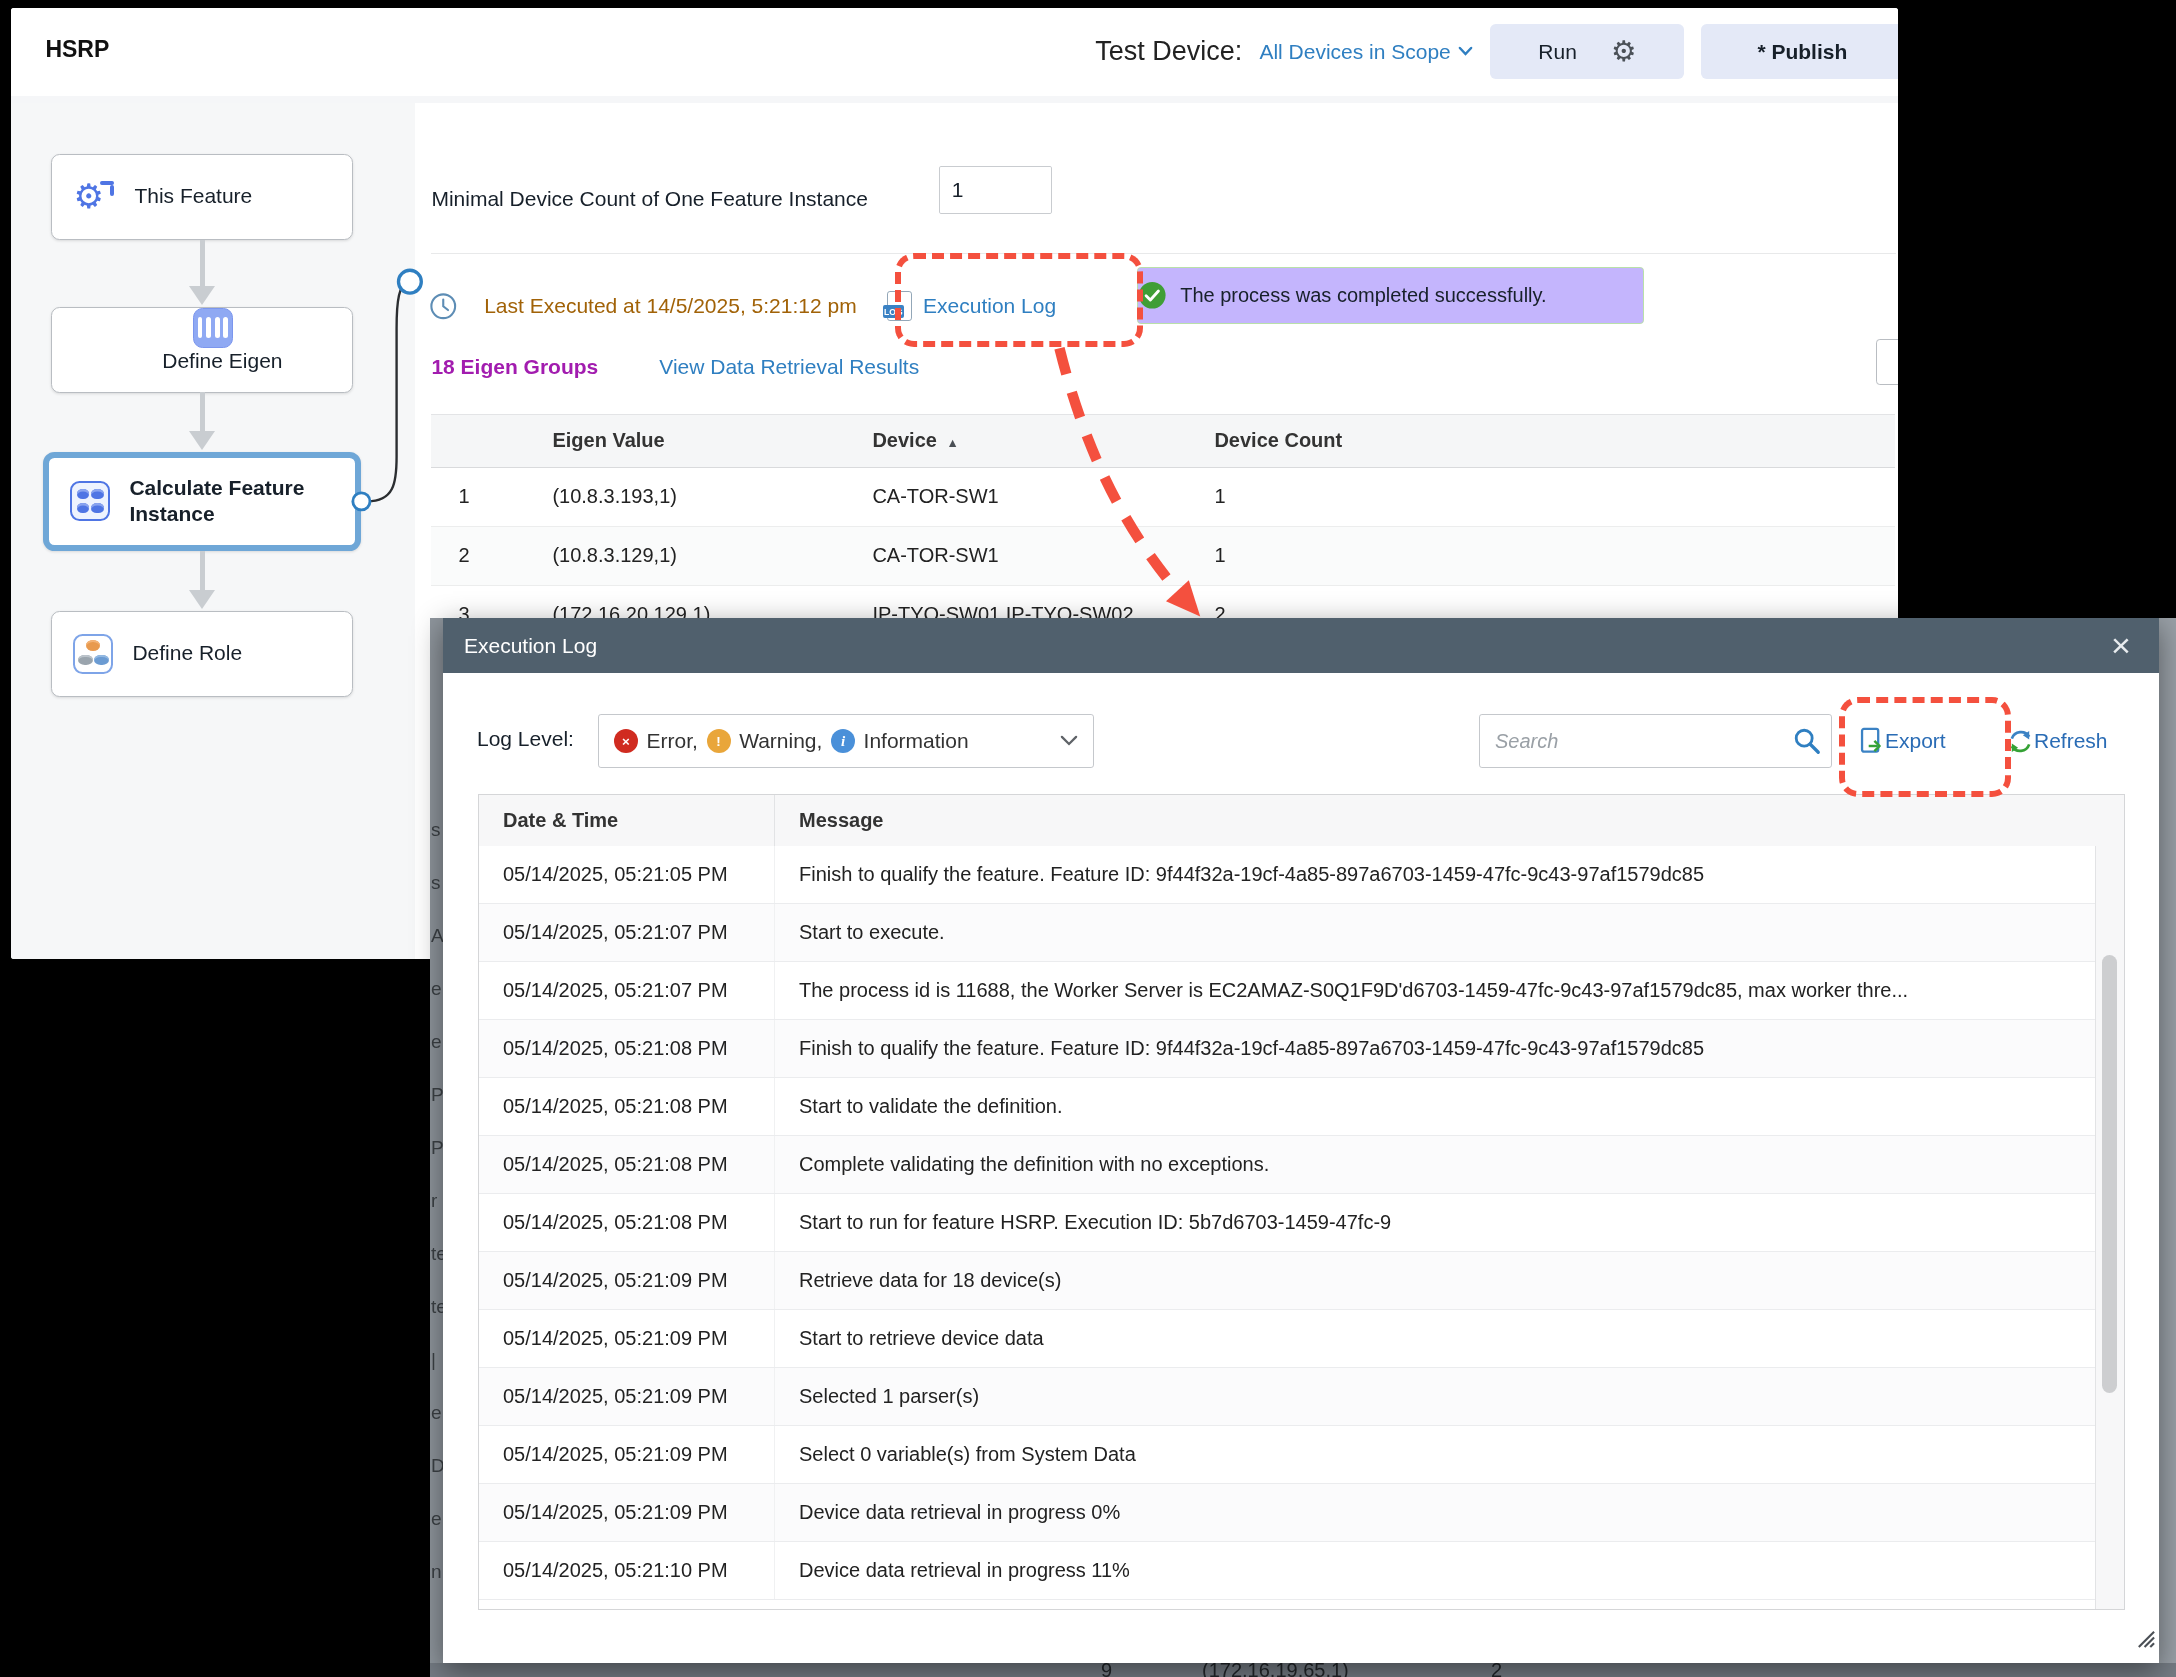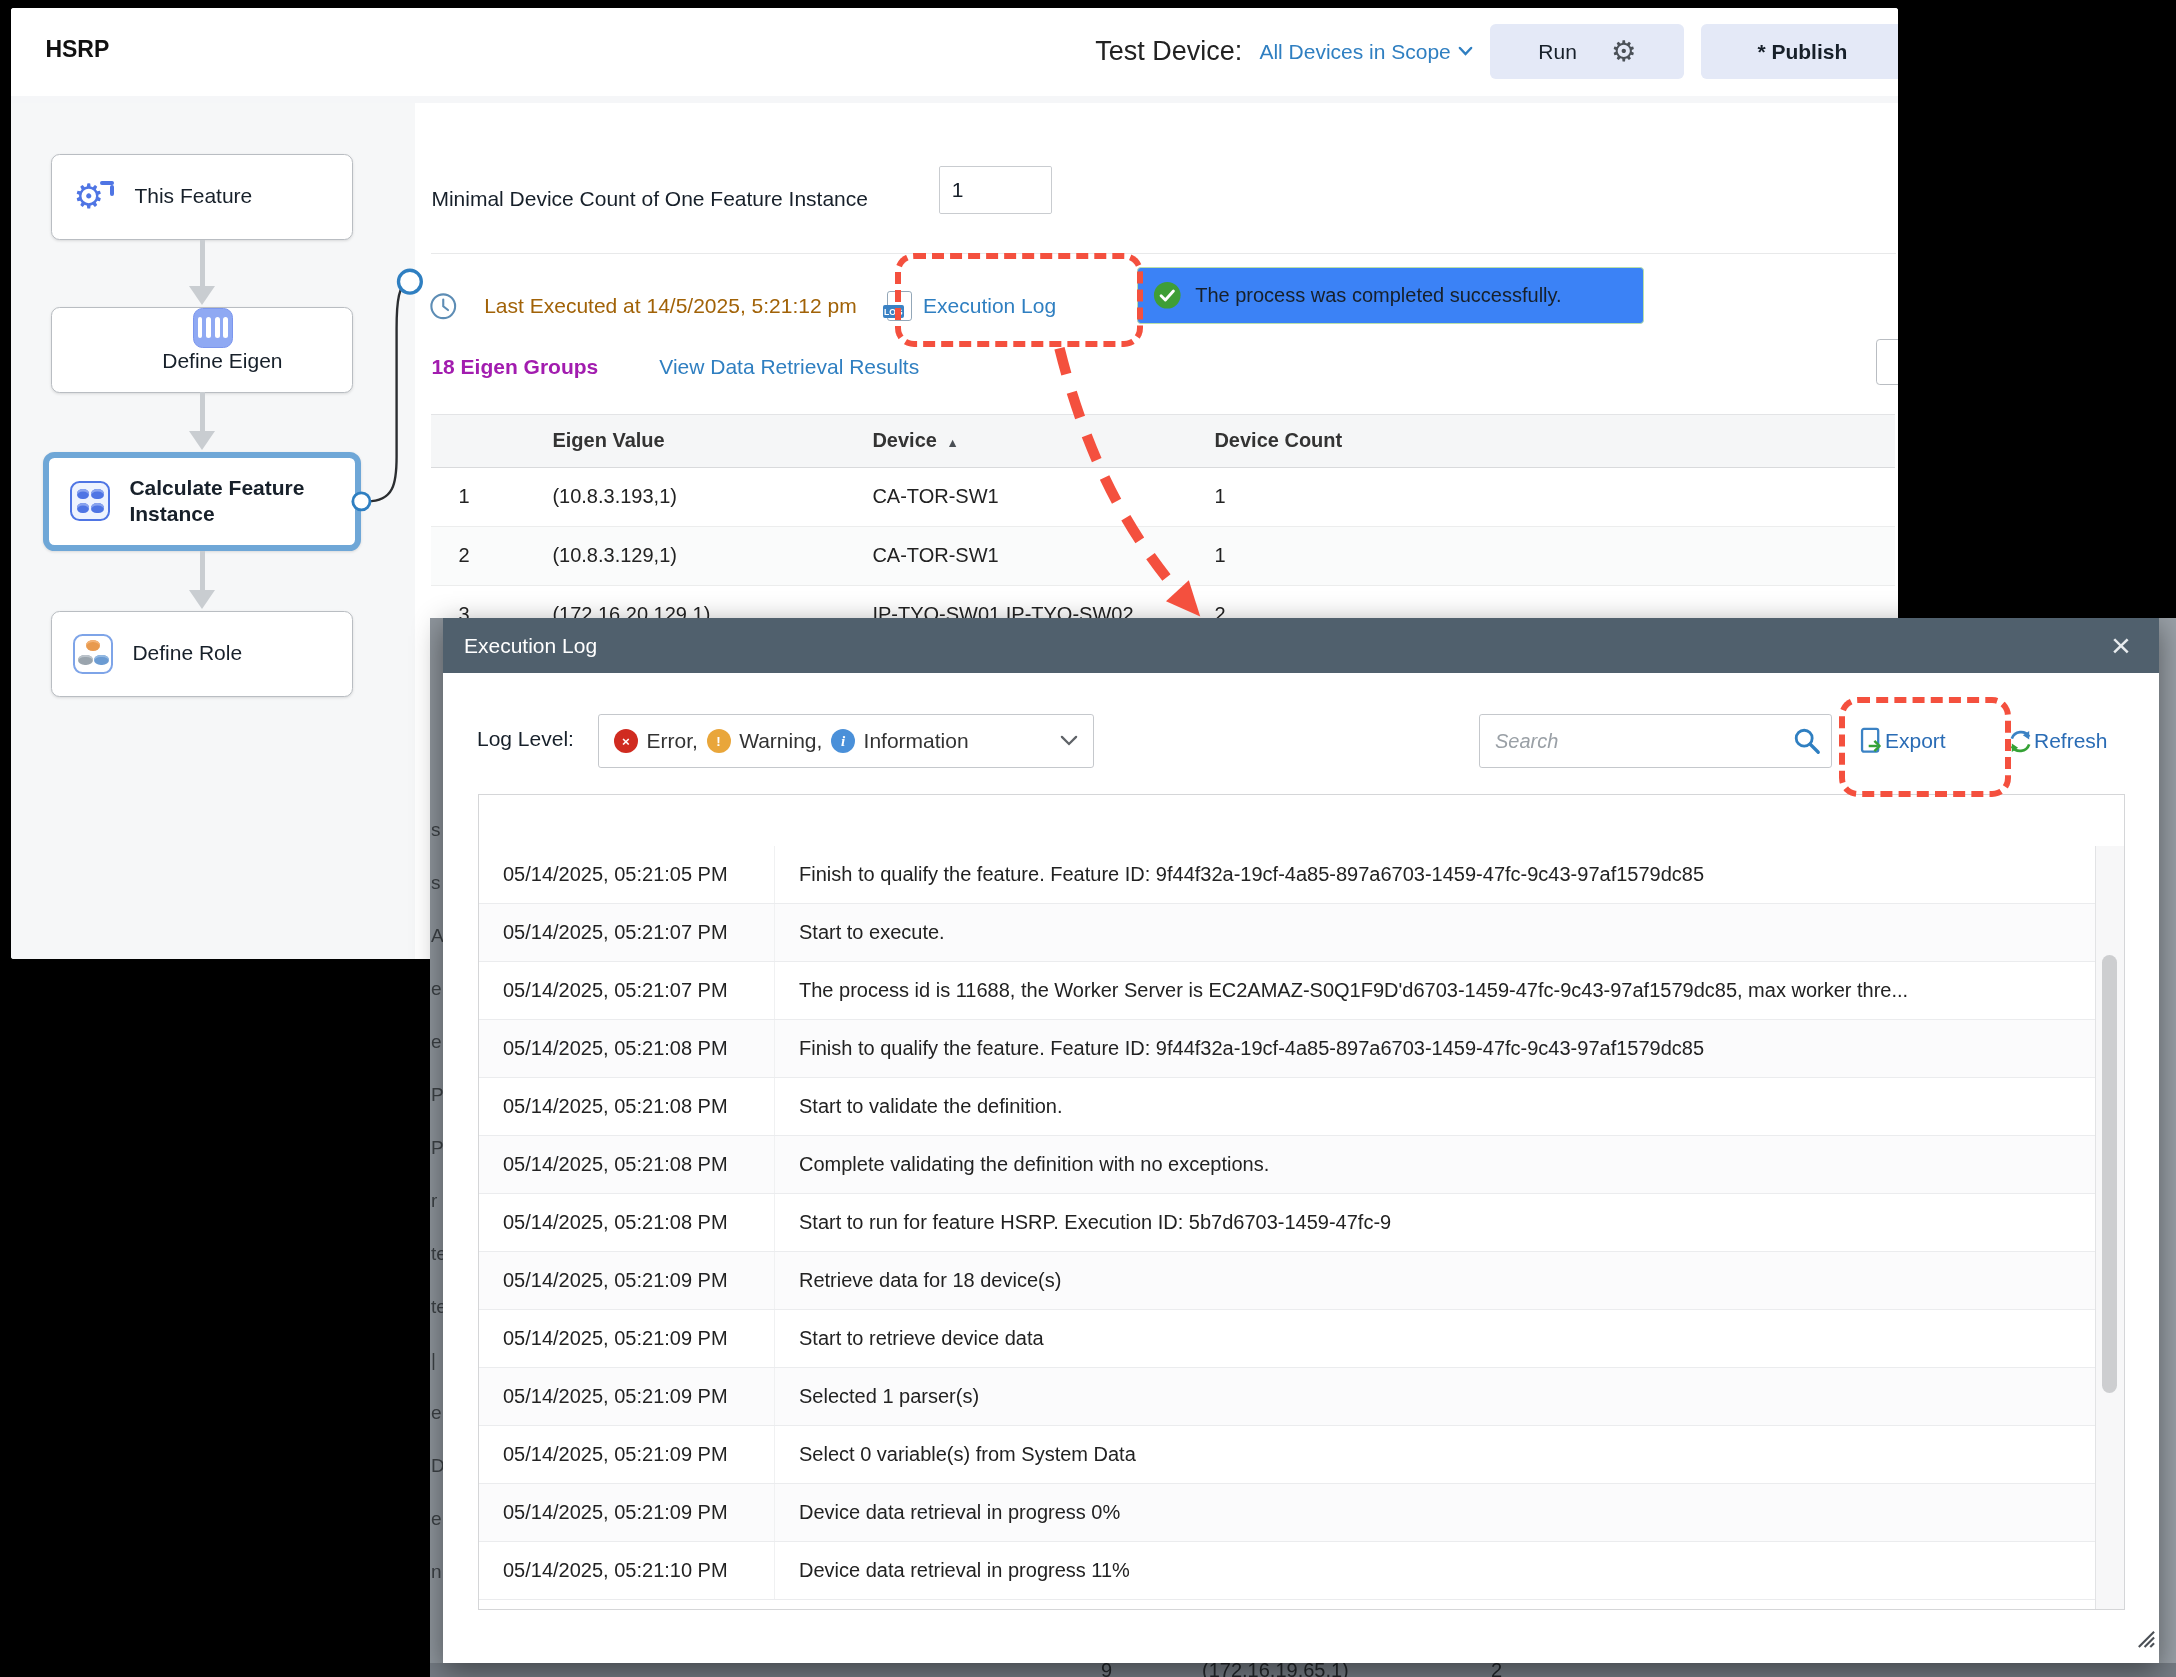--- a/index.html
+++ b/index.html
@@ -48,21 +48,21 @@
   .main-area{position:absolute;left:404px;top:95px;right:0;bottom:0;background:#fff;}
   .min-count-label{position:absolute;left:16px;top:84px;font-size:21px;color:#17202a;}
   .min-count-input{position:absolute;left:524px;top:63px;width:99px;height:46px;border:1.9px solid #c9ccd0;border-radius:1.9px;font-size:21px;font-family:inherit;padding:0 0 0 11.4px;color:#17202a;}
   .hdivider{position:absolute;left:16px;right:2.9px;top:150px;height:1.9px;background:#e8e9ea;}
   .exec-row{position:absolute;left:13.3px;top:177px;height:53px;display:flex;align-items:center;}
   .last-exec-text{font-size:21px;color:#a16207;margin-left:27px;}
   .exec-log-link{display:flex;align-items:center;gap:11.4px;margin-left:30px;cursor:pointer;}
   .exec-log-link span{font-size:21px;color:#2f7fc1;}
   .log-doc{width:25px;height:30px;border:1.9px solid #93a7b8;border-radius:2.9px;background:#fff;position:relative;box-sizing:border-box;}
   .log-doc b{position:absolute;left:-4.8px;bottom:1.9px;width:21px;height:13.3px;background:#3b82c4;color:#fff;font-size:8.6px;font-weight:bold;display:flex;align-items:center;justify-content:center;border-radius:1.9px;}
-  .success-box{position:absolute;left:722px;top:164px;width:507px;height:57px;background:#3b82f6;border:1.9px solid #b9e0a9;border-radius:3.8px;display:flex;align-items:center;box-sizing:border-box;padding:0 21px 0 15px;}
+  .success-box{position:absolute;left:722px;top:164px;width:507px;height:57px;background:#c4b5fd;border:1.9px solid #b9e0a9;border-radius:3.8px;display:flex;align-items:center;box-sizing:border-box;padding:0 21px 0 0;}
   .success-box span{font-size:20px;color:#17202a;margin-left:13.3px;white-space:nowrap;}
   .groups-row{position:absolute;left:16px;top:245px;height:38px;display:flex;align-items:center;gap:61px;}
   .groups-label{font-size:21px;font-weight:600;color:#a21caf;}
   .view-link{font-size:21px;color:#2f7fc1;cursor:pointer;}
   .cutoff-box{position:absolute;right:-13.3px;top:236px;width:34px;height:44px;background:#fff;border:1.9px solid #b9bdc2;border-radius:3.8px;}
 
   .etable{position:absolute;left:16px;top:311px;width:1464px;}
   .etable-row{display:grid;grid-template-columns:105px 320px 342px 1fr;align-items:center;font-size:20px;color:#222;}
   .etable-head{height:52px;background:#f5f6f7;border-top:1px solid #e3e4e6;border-bottom:1px solid #d9dadc;color:#333;font-weight:600;}
   .etable-body-row{height:58px;background:#fff;border-bottom:1px solid #eceded;}
@@ -330,20 +330,24 @@
     <svg width="27" height="27" viewBox="0 0 28 28">
         <path d="M5 11 A10 10 0 0 1 23 9" fill="none" stroke="#3b82c4" stroke-width="2.8"></path>
         <polygon points="23,3 23,12 16.5,7.5" fill="#3b82c4"></polygon>
         <path d="M23 17 A10 10 0 0 1 5 19" fill="none" stroke="#35a235" stroke-width="2.8"></path>
         <polygon points="5,25 5,16 11.5,20.5" fill="#35a235"></polygon>
       </svg>
     <span>Refresh</span>
   </div>
 
   <div class="log-table">
+    <div class="lt-head">
+      <span class="h0">Date &amp; Time</span>
+      <span class="h1">Message</span>
+    </div>
     <div class="lt-rows">
       <div class="log-row">
           <span class="d">05/14/2025, 05:21:05 PM</span>
           <span class="m">Finish to qualify the feature. Feature ID: 9f44f32a-19cf-4a85-897a6703-1459-47fc-9c43-97af1579dc85</span>
         </div>
       <div class="log-row alt">
           <span class="d">05/14/2025, 05:21:07 PM</span>
           <span class="m">Start to execute.</span>
         </div>
       <div class="log-row">

